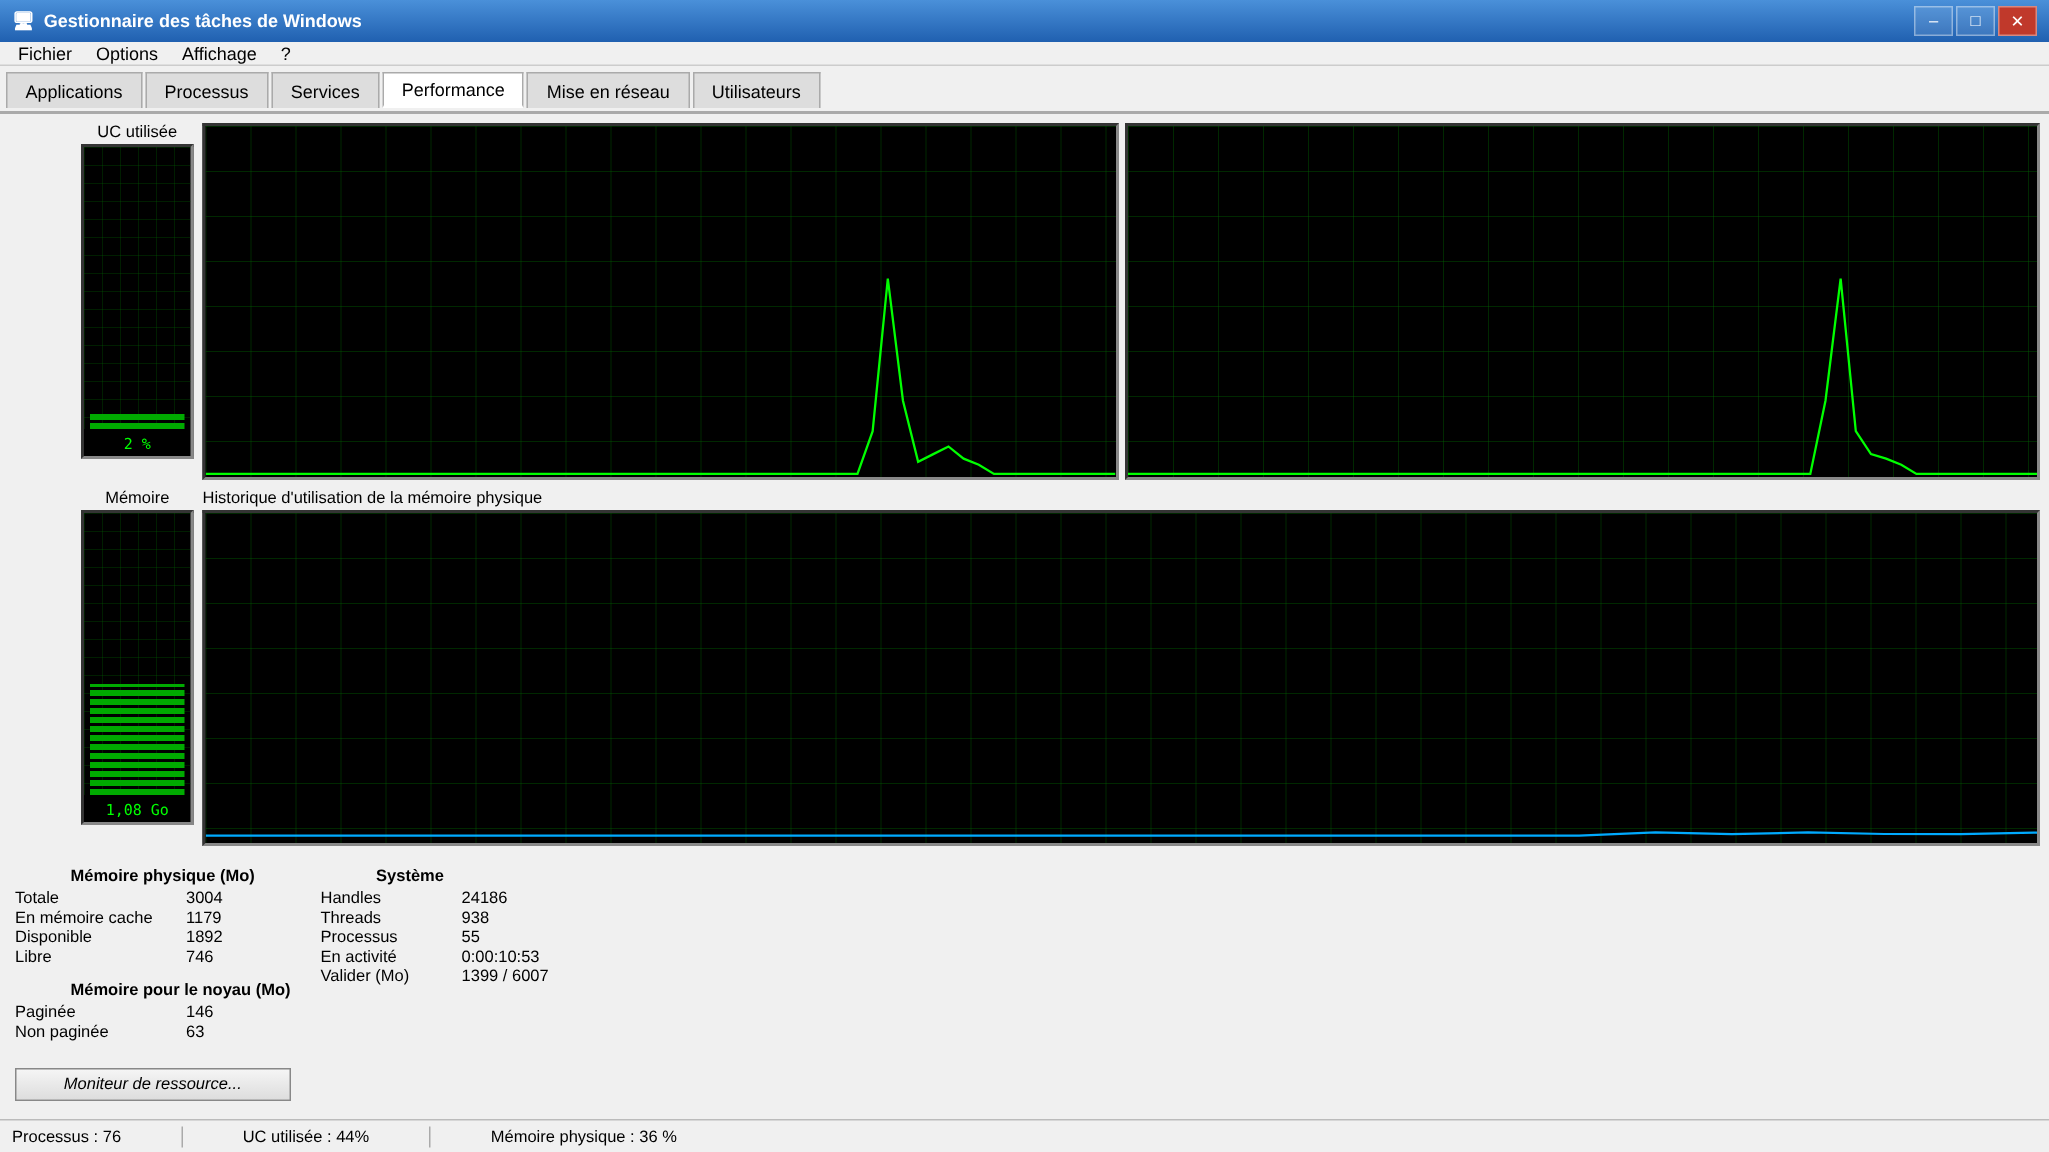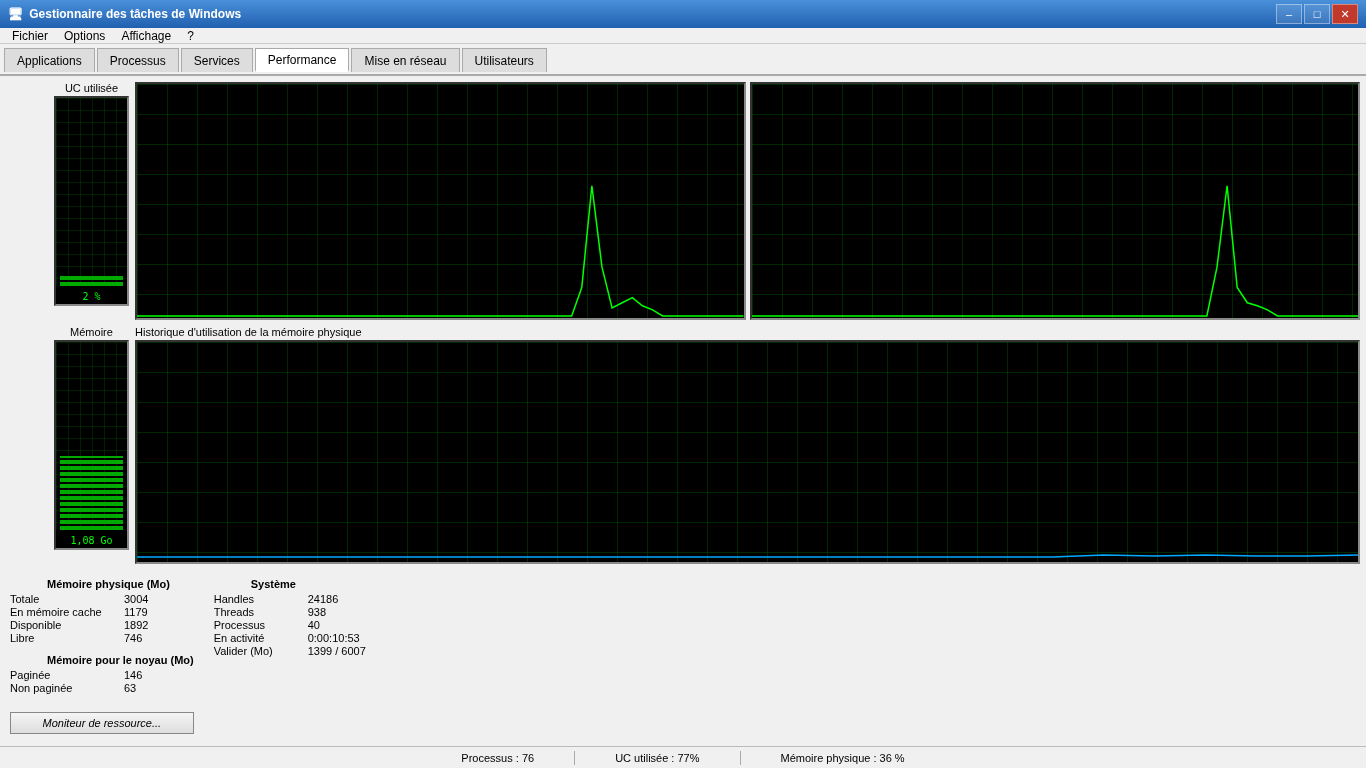--- a/index.html
+++ b/index.html
@@ -303,21 +303,20 @@
     
     #status-bar {
       background: #f0f0f0;
       border-top: 1px solid #bbb;
       display: flex;
       align-items: center;
       padding: 2px 8px;
       height: 22px;
       font-size: 11px;
       gap: 40px;
-      justify-content: center;
     }
 
     .status-divider {
       width: 1px;
       height: 14px;
       background: #aaa;
     }
   </style>
 </head>
 <body>
@@ -453,34 +452,34 @@
       <div class="info-row">
         <span style="min-width:90px">Handles</span>
         <span>24186</span>
       </div>
       <div class="info-row">
         <span style="min-width:90px">Threads</span>
         <span>938</span>
       </div>
       <div class="info-row">
         <span style="min-width:90px">Processus</span>
-        <span>40</span>
+        <span>55</span>
       </div>
       <div class="info-row">
         <span style="min-width:90px">En activité</span>
         <span>0:00:10:53</span>
       </div>
       <div class="info-row">
         <span style="min-width:90px">Valider (Mo)</span>
         <span>1399 / 6007</span>
       </div>
     </div>
 
   </div>
 </div>
 
 <div id="status-bar">
   <span>Processus : 76</span>
   <div class="status-divider"></div>
-  <span>UC utilisée : 77%</span>
+  <span>UC utilisée : 44%</span>
   <div class="status-divider"></div>
   <span>Mémoire physique : 36 %</span>
 </div>
 
 </body></html>

